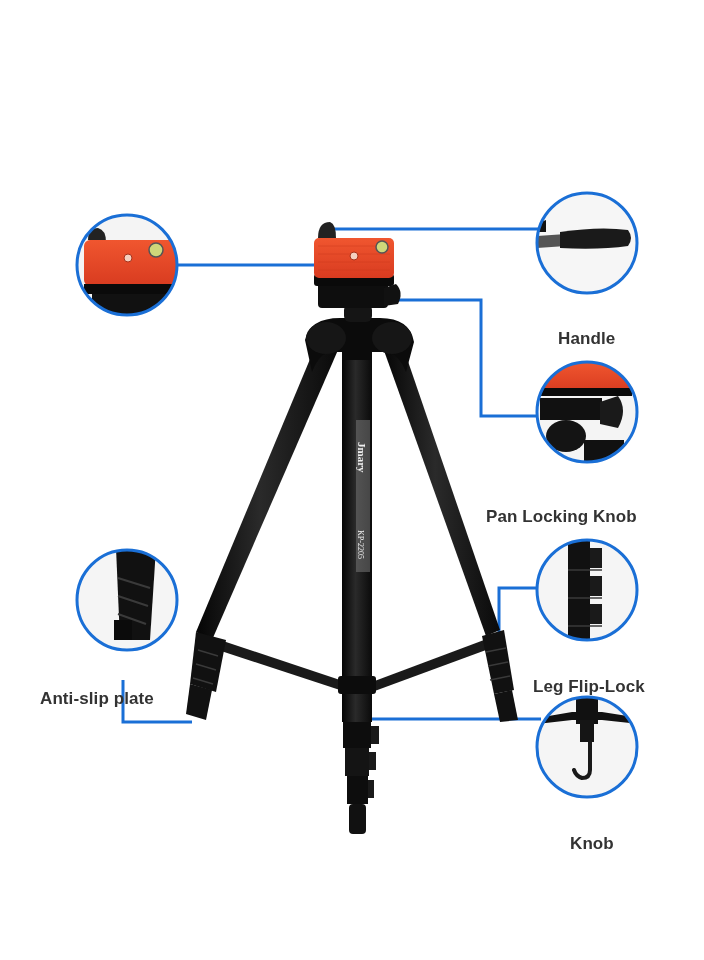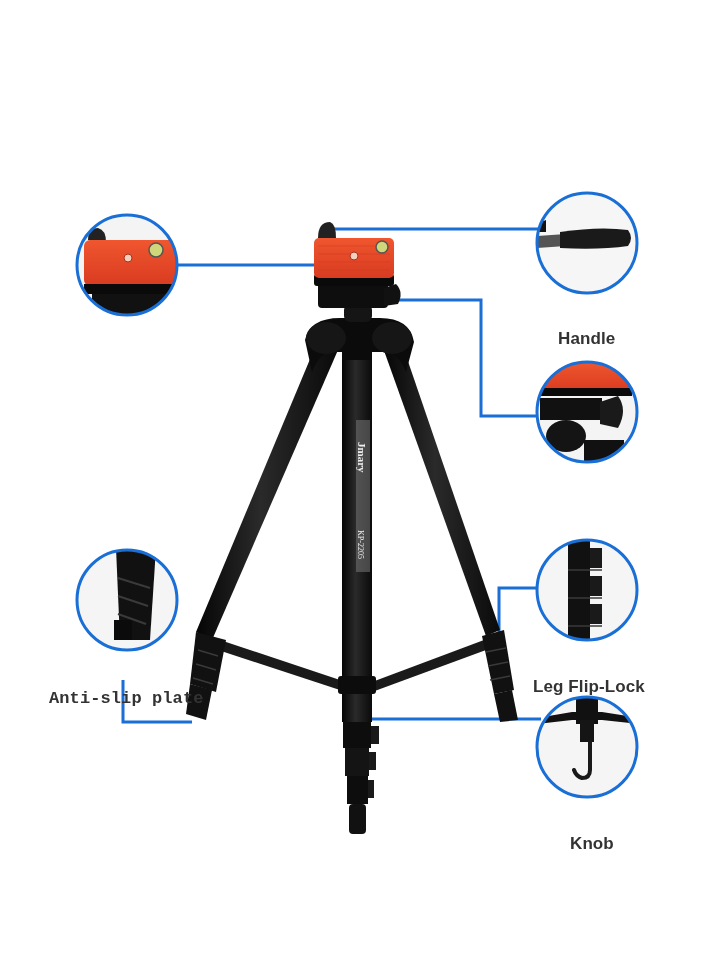--- a/index.html
+++ b/index.html
@@ -181,16 +181,17 @@
       <rect x="537" y="697" width="100" height="100" fill="#f5f5f5"></rect>
       <rect x="576" y="694" width="22" height="30" fill="#111"></rect>
       <path d="M537,718 L572,712 L602,712 L640,718 L640,724 L602,720 L572,720 L537,724 Z" fill="#111"></path>
       <rect x="580" y="720" width="14" height="22" fill="#151515"></rect>
       <path d="M590,742 L590,770 Q590,778 582,778 Q576,776 574,770" fill="none" stroke="#1a1a1a" stroke-width="4" stroke-linecap="round"></path>
     </g>
     <circle cx="587" cy="747" r="50" fill="none" stroke="#1a6fd6" stroke-width="3"></circle>
   </svg>
 
   <div class="label" style="left:558px;top:301px;">Handle</div>
-  <div class="label" style="left:49px;top:661px;font-family:Liberation Mono, monospace;">Anti-slip plate</div>
+  <div class="label" style="left:486px;top:479px;">Pan Locking Knob</div>
+  <div class="label" style="left:40px;top:661px;">Anti-slip plate</div>
   <div class="label" style="left:533px;top:649px;">Leg Flip-Lock</div>
   <div class="label" style="left:570px;top:806px;">Knob</div>
 </div>
 
 </body></html>

